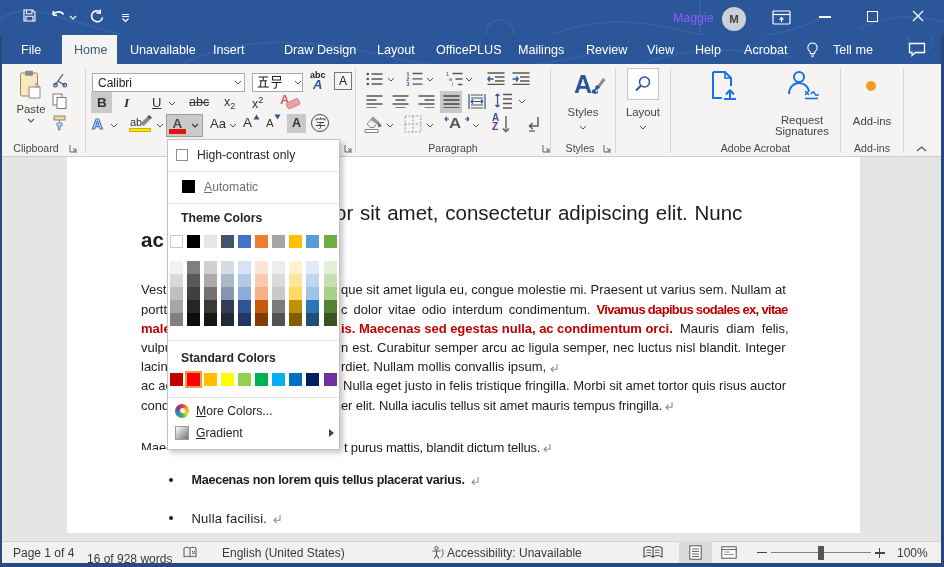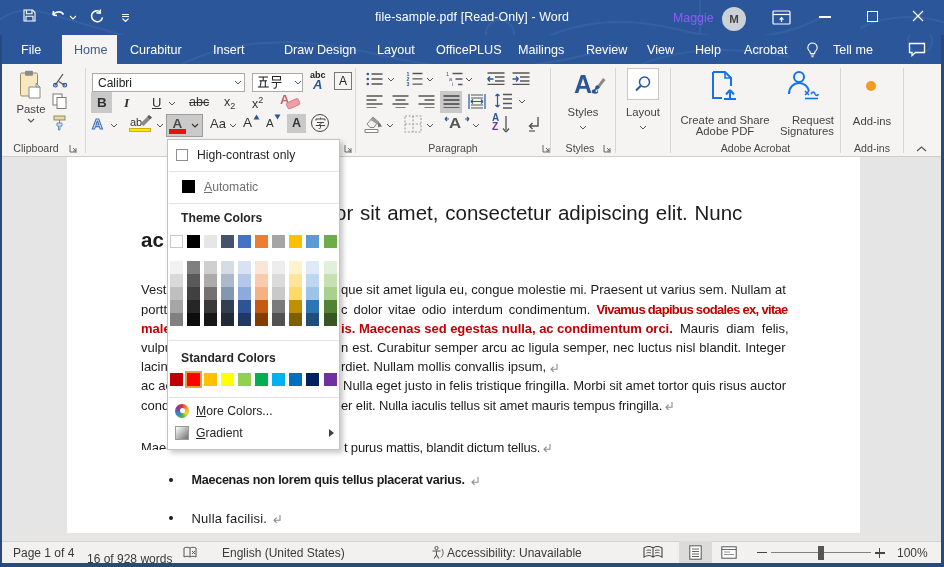--- a/index.html
+++ b/index.html
@@ -41,21 +41,20 @@
       <path d="M1 1 l3 3 l3-3" stroke="#fff" stroke-width="1.1" fill="none"></path>
     </svg>
 <svg class="ico" style="left:89px;top:9px" width="15" height="15" viewBox="0 0 15 15">
       <path d="M11.5 3.2 C9 0.8 4.5 1.6 3 4.8 C1.5 8 3.5 12 7.4 12.6 C10.5 13 13 11 13.5 8.4" stroke="#fff" stroke-width="1.6" fill="none"></path>
       <path d="M11.5 0.5 l-0.3 3.8 l-3.8-0.6" stroke="#fff" stroke-width="1.4" fill="none"></path>
     </svg>
 <svg class="ico" style="left:121px;top:13px" width="9" height="9" viewBox="0 0 9 9">
       <path d="M1 1.5 h7 M1 3.5 h7" stroke="#fff" stroke-width="1.1" fill="none"></path>
       <path d="M1.5 5.5 l3 3 l3-3" stroke="#fff" stroke-width="1.1" fill="none"></path>
     </svg>
-<div class="abs" style="left:0;top:9.5px;width:944px;text-align:center;font-size:12.4px;color:#fff;letter-spacing:0.1px">file-sample.pdf [Read-Only] - Word</div>
 <div class="abs" style="left:673px;top:10.5px;font-size:12.4px;color:#8b5cf6">Maggie</div>
 <div class="abs" style="left:722px;top:7px;width:24px;height:24px;border-radius:50%;background:#ccd1d8;color:#444;font-size:11.5px;font-weight:700;text-align:center;line-height:24px">M</div>
 <svg class="ico" style="left:772px;top:10px" width="19" height="16" viewBox="0 0 19 16">
       <rect x="1" y="1" width="17" height="13" rx="1" stroke="#fff" stroke-width="1.2" fill="none"></rect>
       <path d="M1 4.5 h17" stroke="#fff" stroke-width="1.2"></path>
       <path d="M9.5 12 v-4 M7.6 9.6 l1.9-1.9 l1.9 1.9" stroke="#fff" stroke-width="1.2" fill="none"></path>
     </svg>
 <div class="abs" style="left:819px;top:16px;width:12px;height:1.6px;background:#fff"></div>
 <div class="abs" style="left:867px;top:11px;width:11px;height:11px;border:1.4px solid #fff"></div>
 <svg class="ico" style="left:912px;top:10px" width="12" height="12" viewBox="0 0 12 12">
@@ -68,21 +67,21 @@
    <path d="M180 30 Q 260 -10 380 20 T 620 10"></path>
    <circle cx="920" cy="6" r="12"></circle>
    <path d="M640 30 Q 700 5 790 22"></path>
   </g>
  </svg>
 </div>
 <div class="abs" style="left:62px;top:35px;width:55px;height:29px;background:#f5f4f3"></div>
 <div id="tabs" style="position:absolute;left:0;top:44px;width:944px;height:21px;font-size:12.6px;color:#fff;z-index:3">
  <div class="abs" style="left:21px">File</div>
  <div class="abs" style="left:74px;color:#3f5b82">Home</div>
- <div class="abs" style="left:130px">Curabitur</div>
+ <div class="abs" style="left:130px">Unavailable</div>
  <div class="abs" style="left:213px">Insert</div>
  <div class="abs" style="left:284px">Draw</div>
  <div class="abs" style="left:317px">Design</div>
  <div class="abs" style="left:377px">Layout</div>
  <div class="abs" style="left:436px">OfficePLUS</div>
  <div class="abs" style="left:518px">Mailings</div>
  <div class="abs" style="left:586px">Review</div>
  <div class="abs" style="left:647px">View</div>
  <div class="abs" style="left:695px">Help</div>
  <div class="abs" style="left:744px">Acrobat</div>
@@ -381,29 +380,28 @@
 <div class="abs" style="left:613px;top:42px;width:60px;text-align:center;font-size:11.3px">Layout</div>
 <svg class="ico" style="left:639px;top:61px" width="8" height="5" viewBox="0 0 8 5">
         <path d="M1 1 l3 3 l3-3" stroke="#555" stroke-width="1" fill="none"></path>
       </svg>
 
 <svg class="ico" style="left:711px;top:6px" width="27" height="30" viewBox="0 0 27 30">
         <path d="M2 2 h12 l6 6 v8 M2 2 v26 h9" stroke="#1473e6" stroke-width="2" fill="none"></path>
         <path d="M14 2 v6 h6" stroke="#1473e6" stroke-width="1.6" fill="none"></path>
         <path d="M19 29 v-9 M19 20 l-4 4.5 M19 20 l4 4.5 M13 29 h12" stroke="#1473e6" stroke-width="2" fill="none"></path>
       </svg>
-<div class="abs" style="left:671px;top:51px;width:108px;text-align:center;font-size:11.3px;line-height:11px">Create and Share<br>Adobe PDF</div>
 <svg class="ico" style="left:785px;top:6px" width="34" height="30" viewBox="0 0 34 30">
         <circle cx="14" cy="7" r="5" stroke="#1473e6" stroke-width="2" fill="none"></circle>
         <path d="M4 24 c0-7 5-11 10-11 c5 0 9 3.5 10 8" stroke="#1473e6" stroke-width="2" fill="none"></path>
         <path d="M20 21 l4 4 m0 -4 l-4 4" stroke="#1473e6" stroke-width="1.6"></path>
         <path d="M26 24 c1.5-2.5 3-2.5 4 0 c1 2 2.5 2 3.5 0" stroke="#1473e6" stroke-width="1.6" fill="none"></path>
         <path d="M20 28.5 h13" stroke="#1473e6" stroke-width="1.6"></path>
       </svg>
-<div class="abs" style="left:770px;top:51px;width:64px;text-align:right;font-size:11.3px;line-height:11px">Request<br>Signatures</div>
+<div class="abs" style="left:770px;top:51px;width:64px;text-align:center;font-size:11.3px;line-height:11px">Request<br>Signatures</div>
 <div class="abs" style="left:683px;top:78px;width:145px;text-align:center;font-size:10.6px;color:#484848">Adobe Acrobat</div>
 
 <div class="abs" style="left:866px;top:17px;width:10px;height:10px;border-radius:50%;background:#f59a23"></div>
 <div class="abs" style="left:841px;top:51px;width:62px;text-align:center;font-size:11.3px">Add-ins</div>
 <div class="abs" style="left:841px;top:78px;width:62px;text-align:center;font-size:10.6px;color:#484848">Add-ins</div>
 <svg class="ico" style="left:916px;top:82px" width="11" height="6" viewBox="0 0 11 6">
         <path d="M1 5 l4.5-4 l4.5 4" stroke="#555" stroke-width="1.2" fill="none"></path>
       </svg>
 </div>
 

